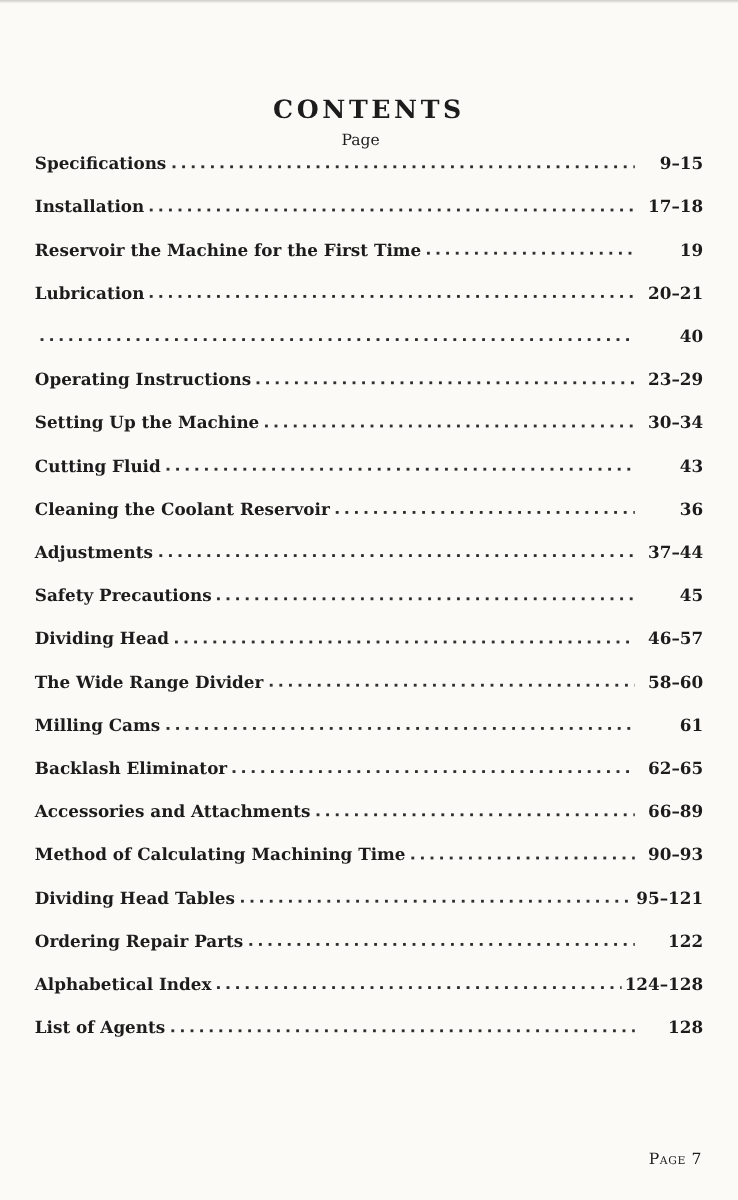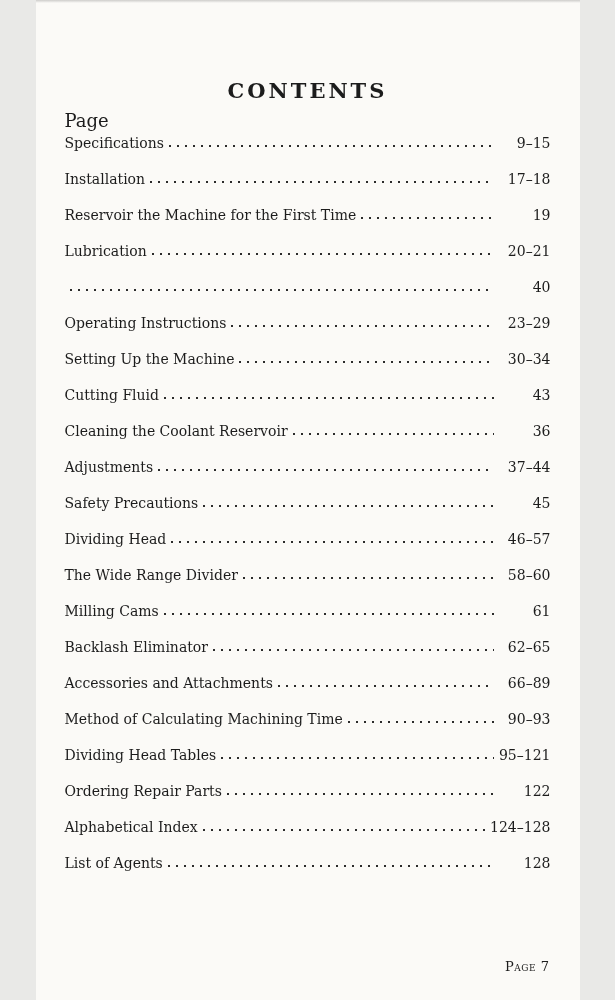--- a/index.html
+++ b/index.html
@@ -2,21 +2,21 @@
 <html><head>
 <meta charset="utf-8">
 <style>
   html, body {
     margin: 0;
     padding: 0;
     background: #e9e9e7;
   }
   .page {
     position: relative;
-    width: 544px;
+    width: 615px;
     height: 1000px;
     margin: 0 auto;
     background: #fbfaf7;
     color: #1c1c1c;
     font-family: "DejaVu Serif", "Liberation Serif", serif;
     box-sizing: border-box;
     padding: 0 29px;
     overflow: hidden;
   }
   .scan-edge {
@@ -29,33 +29,33 @@
     margin: 0;
     padding-top: 78px;
     text-align: center;
     font-size: 21px;
     font-weight: bold;
     letter-spacing: 3px;
   }
   .page-col-label {
     margin-top: 7px;
     padding-right: 14px;
-    text-align: left;
-    font-size: 18px;
+    text-align: center;
+    font-size: 13px;
     font-weight: normal;
   }
   .toc {
     margin-top: 4px;
   }
   .row {
     display: flex;
     align-items: baseline;
     height: 36px;
     font-size: 14px;
-    font-weight: normal;
+    font-weight: bold;
   }
   .row .entry-title {
     white-space: nowrap;
     flex: 0 0 auto;
   }
   .row .leader {
     flex: 1 1 auto;
     height: 4px;
     margin: 0 3px 0 4px;
     background-image: radial-gradient(circle at 2px 2px, #2b2b2b 1.1px, rgba(0,0,0,0) 1.45px);

